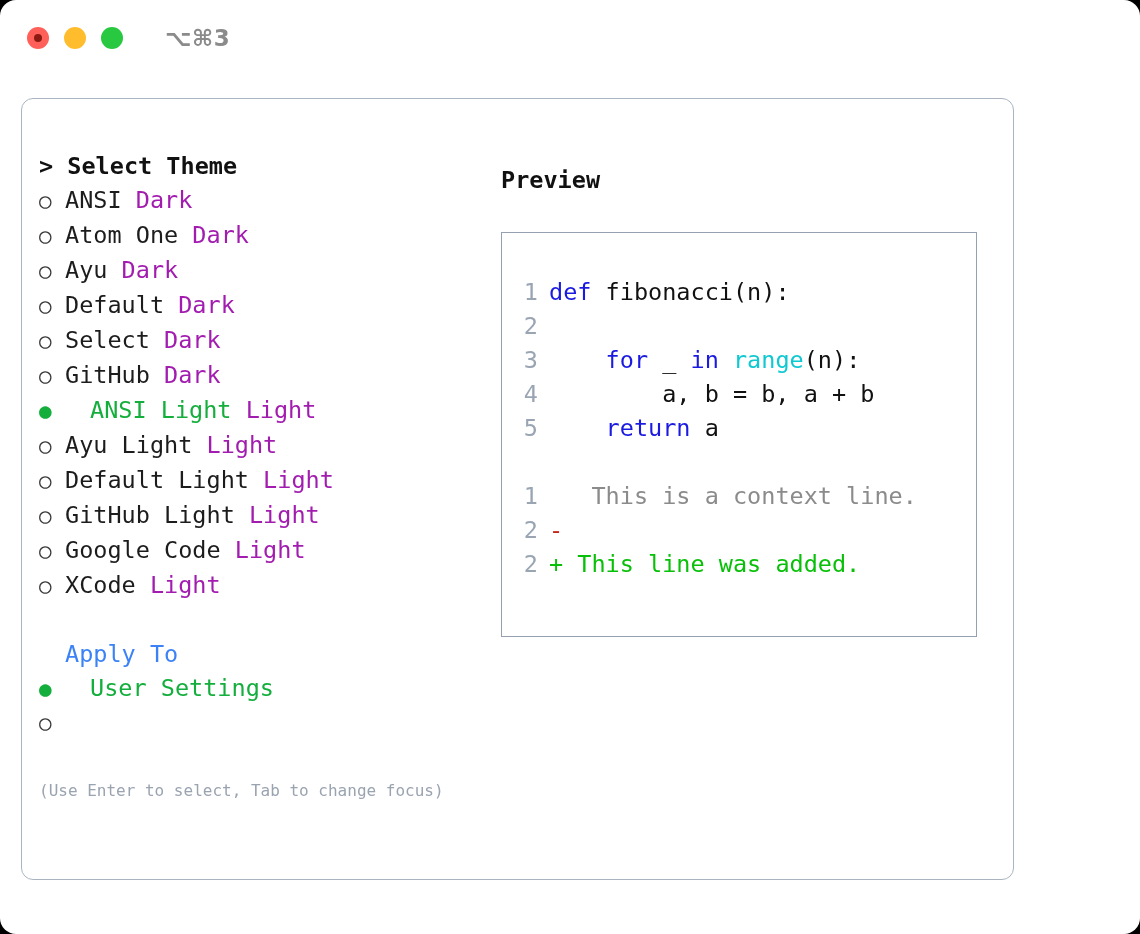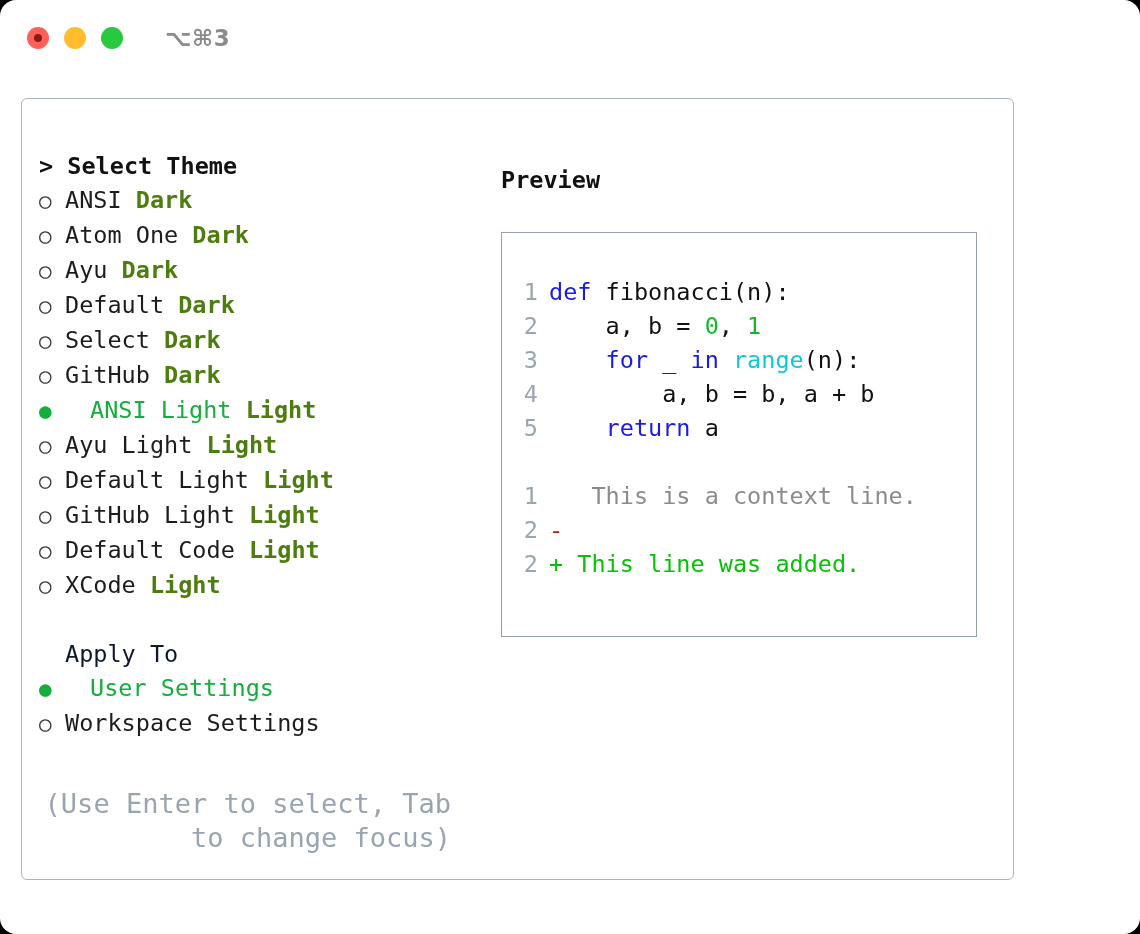--- a/index.html
+++ b/index.html
@@ -68,21 +68,21 @@
   }
 
   
   .panel {
     position: absolute;
     left: 21px;
     top: 98px;
     width: 993px;
     height: 782px;
     border: 1.6px solid #aab4c0;
-    border-radius: 6px;
+    border-radius: 12px;
     box-sizing: border-box;
   }
 
   .columns {
     position: absolute;
     left: 0; top: 0;
     width: 100%; height: 100%;
   }
 
   
@@ -111,39 +111,38 @@
   .bullet {
     display: inline-block;
     width: 26px;
     flex: 0 0 26px;
     color: #3a3a3a;
     font-size: 21px;
   }
   .opt-row.selected .bullet { color: #14ae3c; }
   .opt-name  { color: #1c1c1c; text-align: center; }
   .opt-row.selected .opt-name { color: #14ae3c; margin-left: 25px; }
-  .opt-kind  { color: #4d7c0f; font-weight: bold; }
+  .opt-kind  { color: #a21caf; }
 
   .spacer-row { height: 34px; }
 
   .apply-title {
     font-size: 23.5px;
-    color: #0f172a;
+    color: #3b82f6;
     line-height: 34px;
     padding-left: 26px;
     white-space: pre;
   }
 
   .hint {
-    margin-top: 46px;
-    font-size: 27px;
+    margin-top: 34px;
+    font-size: 16px;
     line-height: 34px;
     color: #9aa3b0;
     width: 412px;
-    text-align: right;
   }
 
   
   .right-col {
     position: absolute;
     left: 479px;
     top: 64px;
     width: 500px;
   }
   .preview-title {
@@ -209,41 +208,41 @@
             <div class="opt-row"><span class="bullet">○</span><span class="opt-name">ANSI</span><span class="opt-kind"> </span><span class="opt-kind">Dark</span></div>
             <div class="opt-row"><span class="bullet">○</span><span class="opt-name">Atom One</span><span class="opt-kind"> </span><span class="opt-kind">Dark</span></div>
             <div class="opt-row"><span class="bullet">○</span><span class="opt-name">Ayu</span><span class="opt-kind"> </span><span class="opt-kind">Dark</span></div>
             <div class="opt-row"><span class="bullet">○</span><span class="opt-name">Default</span><span class="opt-kind"> </span><span class="opt-kind">Dark</span></div>
             <div class="opt-row"><span class="bullet">○</span><span class="opt-name">Select</span><span class="opt-kind"> </span><span class="opt-kind">Dark</span></div>
             <div class="opt-row"><span class="bullet">○</span><span class="opt-name">GitHub</span><span class="opt-kind"> </span><span class="opt-kind">Dark</span></div>
             <div class="opt-row selected"><span class="bullet">●</span><span class="opt-name">ANSI Light</span><span class="opt-kind"> </span><span class="opt-kind">Light</span></div>
             <div class="opt-row"><span class="bullet">○</span><span class="opt-name">Ayu Light</span><span class="opt-kind"> </span><span class="opt-kind">Light</span></div>
             <div class="opt-row"><span class="bullet">○</span><span class="opt-name">Default Light</span><span class="opt-kind"> </span><span class="opt-kind">Light</span></div>
             <div class="opt-row"><span class="bullet">○</span><span class="opt-name">GitHub Light</span><span class="opt-kind"> </span><span class="opt-kind">Light</span></div>
-            <div class="opt-row"><span class="bullet">○</span><span class="opt-name">Default Code</span><span class="opt-kind"> </span><span class="opt-kind">Light</span></div>
+            <div class="opt-row"><span class="bullet">○</span><span class="opt-name">Google Code</span><span class="opt-kind"> </span><span class="opt-kind">Light</span></div>
             <div class="opt-row"><span class="bullet">○</span><span class="opt-name">XCode</span><span class="opt-kind"> </span><span class="opt-kind">Light</span></div>
           </div>
 
         <div class="spacer-row"></div>
 
         <div class="apply-title">Apply To</div>
         <div id="apply-list">
             <div class="opt-row selected"><span class="bullet">●</span><span class="opt-name">User Settings</span></div>
-            <div class="opt-row"><span class="bullet">○</span><span class="opt-name">Workspace Settings</span></div>
+            <div class="opt-row"><span class="bullet">○</span></div>
           </div>
 
         <div class="hint">(Use Enter to select, Tab to change focus)</div>
       </div>
 
       <div class="right-col">
         <div class="preview-title">Preview</div>
         <div class="preview-box">
           <div id="code-block">
               <div class="code-line"><span class="lnum">1</span><span class="ctext"><span class="tok-kw">def</span><span class="tok-plain"> fibonacci(n):</span></span></div>
-              <div class="code-line"><span class="lnum">2</span><span class="ctext"><span class="tok-plain">    a, b = </span><span class="tok-num">0</span><span class="tok-plain">, </span><span class="tok-num">1</span></span></div>
+              <div class="code-line"><span class="lnum">2</span></div>
               <div class="code-line"><span class="lnum">3</span><span class="ctext"><span class="tok-plain">    </span><span class="tok-kw">for</span><span class="tok-plain"> _ </span><span class="tok-kw">in</span><span class="tok-plain"> </span><span class="tok-fn">range</span><span class="tok-plain">(n):</span></span></div>
               <div class="code-line"><span class="lnum">4</span><span class="ctext"><span class="tok-plain">        a, b = b, a + b</span></span></div>
               <div class="code-line"><span class="lnum">5</span><span class="ctext"><span class="tok-plain">    </span><span class="tok-kw">return</span><span class="tok-plain"> a</span></span></div>
             </div>
           <div class="blank-line"></div>
           <div id="diff-block">
               <div class="code-line"><span class="lnum">1</span><span class="diff-ctx"> </span><span class="diff-ctx">  This is a context line.</span></div>
               <div class="code-line"><span class="lnum">2</span><span class="diff-del">-</span></div>
               <div class="code-line"><span class="lnum">2</span><span class="diff-add">+</span><span class="diff-add"> This line was added.</span></div>
             </div>

